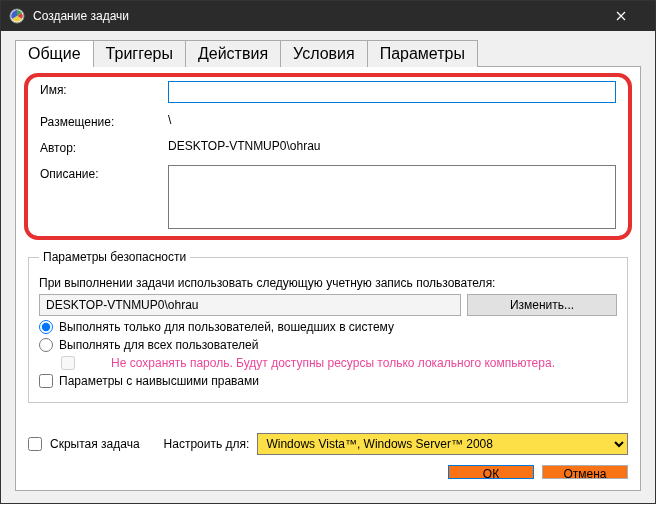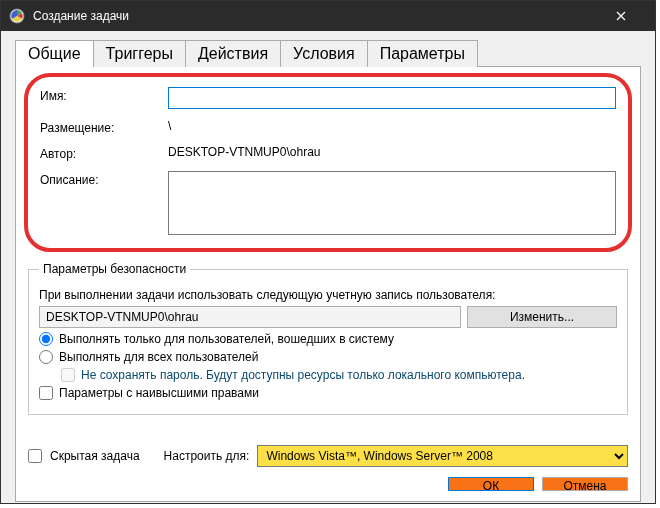--- a/index.html
+++ b/index.html
@@ -69,22 +69,22 @@
     border: 1px solid #aaa;
     background: #fff;
     flex: 1;
     padding: 10px 12px;
     position: relative;
     display: flex;
     flex-direction: column;
   }
   .highlighted {
     border: 4px solid #e53030;
-    border-radius: 26px;
-    padding: 10px 12px;
+    border-radius: 14px;
+    padding: 4px 12px;
     margin: -4px -4px 8px -4px;
     position: relative;
   }
   .row {
     display: flex;
     align-items: flex-start;
     margin-bottom: 10px;
   }
   .label-col { width: 128px; padding-top: 2px; }
   .field-col { flex: 1; }
@@ -134,21 +134,21 @@
     min-width: 150px;
     border: 1px solid #adadad;
     background: #e1e1e1;
     font-family: inherit;
     font-size: 12px;
     padding: 0 14px;
   }
   input[type=radio], input[type=checkbox] {
     width: 14px; height: 14px; margin: 0;
   }
-  .disabled-text { color: #0c4a6e; }
+  .disabled-text { color: #ec4899; margin-left: 30px; }
   .indent { margin-left: 22px; }
   .bottom-row {
     display: flex;
     align-items: center;
     gap: 8px;
     margin-top: 20px;
   }
   .config-label { margin-left: 16px; }
   select {
     flex: 1;

